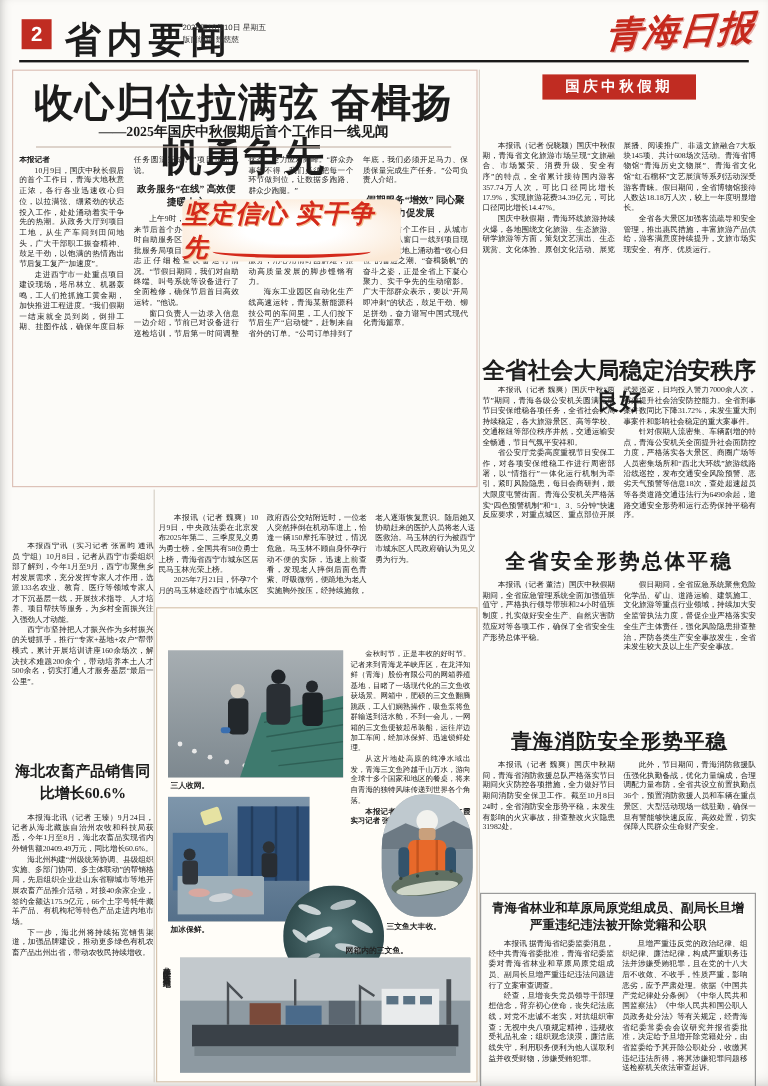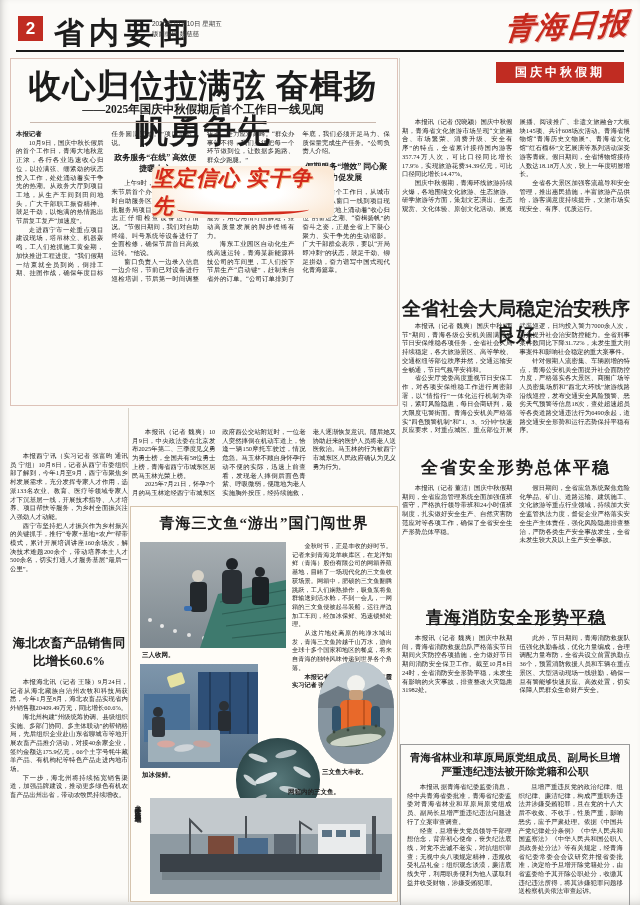--- a/index.html
+++ b/index.html
@@ -39,21 +39,21 @@
   .banner{left:152px;top:166px;width:182px;height:52px;z-index:3;
           background:radial-gradient(ellipse at center,#ffffff 30%,#fbe9d6 85%);
           display:flex;align-items:center;justify-content:center;border-radius:6px;}
   .banner-text{font-size:21px;font-weight:900;font-style:italic;color:#d42a1c;
                letter-spacing:1px;text-shadow:1px 1px 0 #f3c08e;}
   .banner-swoosh{position:absolute;left:14%;bottom:3px;width:72%;height:8px;
                  border-bottom:3px solid #d42a1c;border-radius:50%;}
   
   .badge{left:452px;top:62px;width:128px;height:21px;background:#c02c22;color:#fff;
          font-size:12px;font-weight:bold;letter-spacing:3px;display:flex;
-         align-items:center;justify-content:center;margin-left:44px;}
+         align-items:center;justify-content:center;}
   .t-hl{left:402px;top:90px;width:228px;font-size:15px;}
   .t-body{left:402px;top:118px;width:228px;height:170px;}
   .s-hl{left:402px;top:296px;width:228px;font-size:19px;}
   .s-body{left:402px;top:322px;width:228px;height:126px;}
   .a-hl{left:402px;top:456px;width:228px;font-size:17px;letter-spacing:2px;}
   .a-body{left:402px;top:484px;width:228px;height:112px;}
   .f-hl{left:402px;top:606px;width:228px;font-size:17px;letter-spacing:1px;text-decoration:underline;}
   .f-body{left:402px;top:634px;width:228px;height:104px;}
   .d-box{left:400px;top:744px;width:230px;height:191px;border:1px solid #9a9a9a;box-sizing:border-box;padding:6px;}
   .d-hl{font-size:10.5px;font-weight:900;text-align:center;line-height:14px;margin-bottom:4px;}
@@ -167,21 +167,20 @@
     <p>海北州构建“州级统筹协调、县级组织实施、多部门协同、多主体联动”的帮销格局，先后组织企业赴山东省聊城市等地开展农畜产品推介活动，对接40余家企业，签约金额达175.9亿元，66个土字号牦牛藏羊产品、有机枸杞等特色产品走进内地市场。</p>
     <p>下一步，海北州将持续拓宽销售渠道，加强品牌建设，推动更多绿色有机农畜产品出州出省，带动农牧民持续增收。</p>
   </div>
 
   <div class="abs b-body bodytxt cols-3">
     <p>本报讯（记者 魏爽）10月9日，中央政法委在北京发布2025年第二、三季度见义勇为勇士榜，全国共有58位勇士上榜，青海省西宁市城东区居民马玉林光荣上榜。</p>
     <p>2025年7月21日，怀孕7个月的马玉林途经西宁市城东区政府西公交站附近时，一位老人突然摔倒在机动车道上，恰逢一辆150摩托车驶过，情况危急。马玉林不顾自身怀孕行动不便的实际，迅速上前查看，发现老人摔倒后面色青紫、呼吸微弱，便跪地为老人实施胸外按压，经持续施救，老人逐渐恢复意识。随后她又协助赶来的医护人员将老人送医救治。马玉林的行为被西宁市城东区人民政府确认为见义勇为行为。</p>
   </div>
 
   <div class="abs feature-box"></div>
-  <div class="abs feat-title hl">青海三文鱼“游出”国门闯世界</div>
 
   <div class="abs ph ph-net">
     <svg viewBox="0 0 146 106" preserveAspectRatio="none">
       <defs>
           <linearGradient id="wg" x1="0" y1="0" x2="0" y2="1">
         <stop offset="0" stop-color="#a7aeb2"></stop>
             <stop offset="1" stop-color="#7d888f"></stop>
           </linearGradient>
         </defs>
       <rect width="146" height="106" fill="url(#wg)"></rect>

